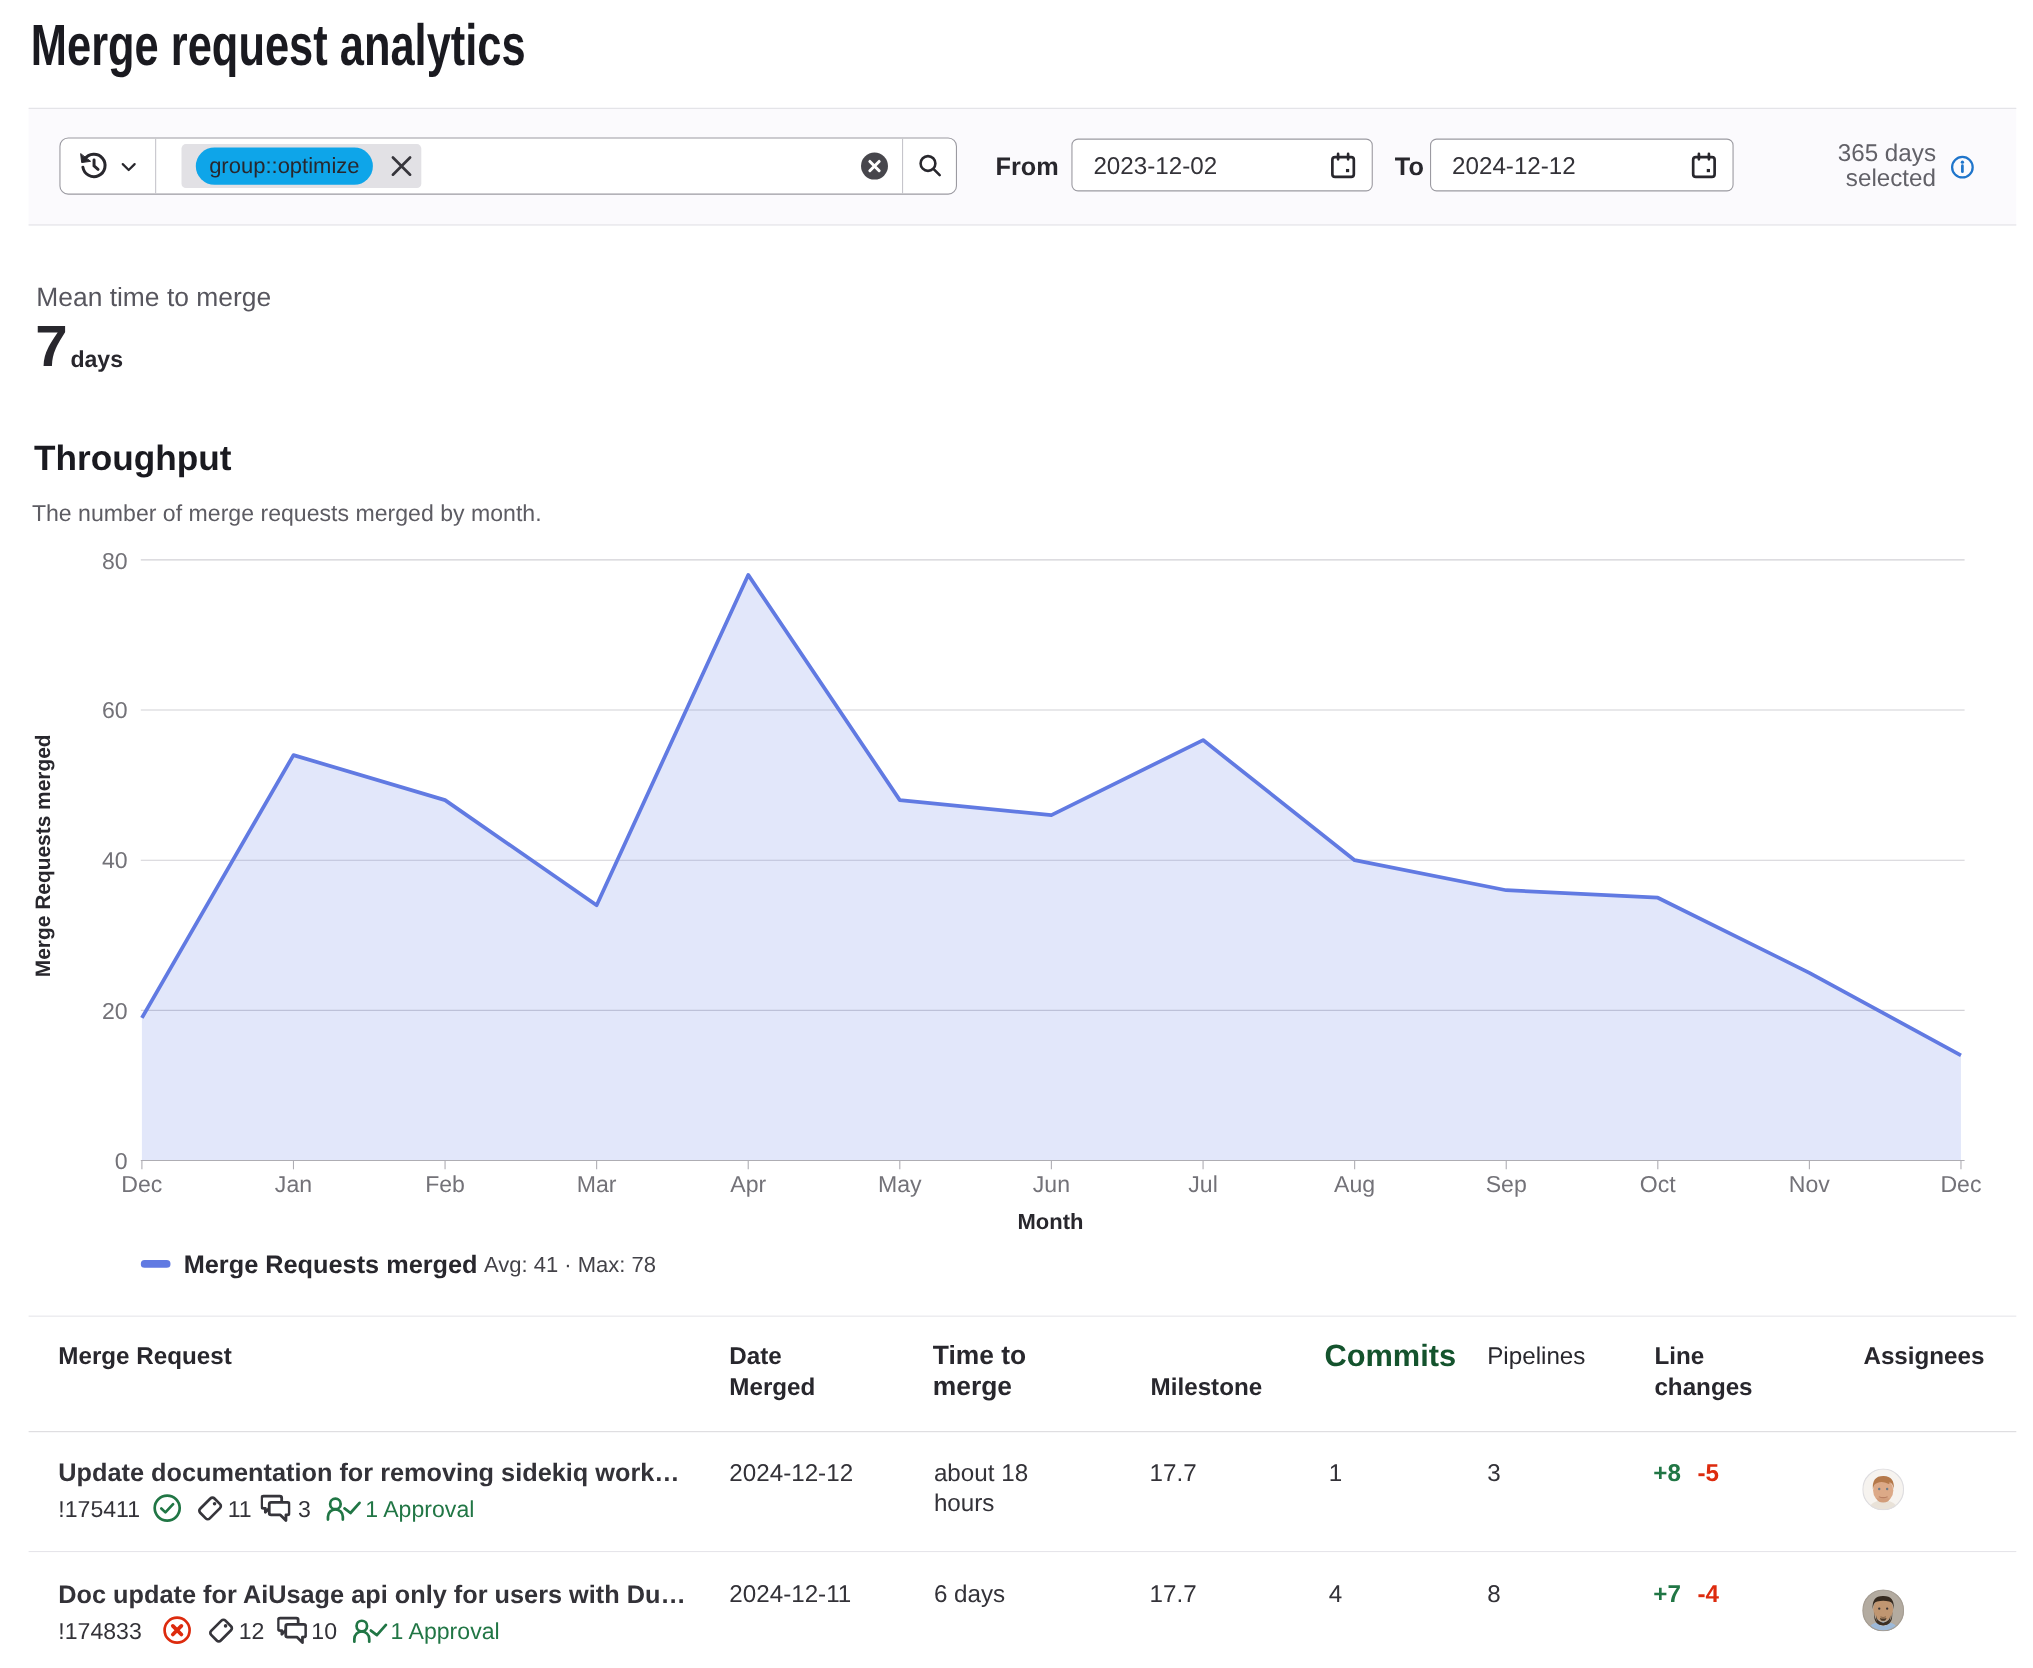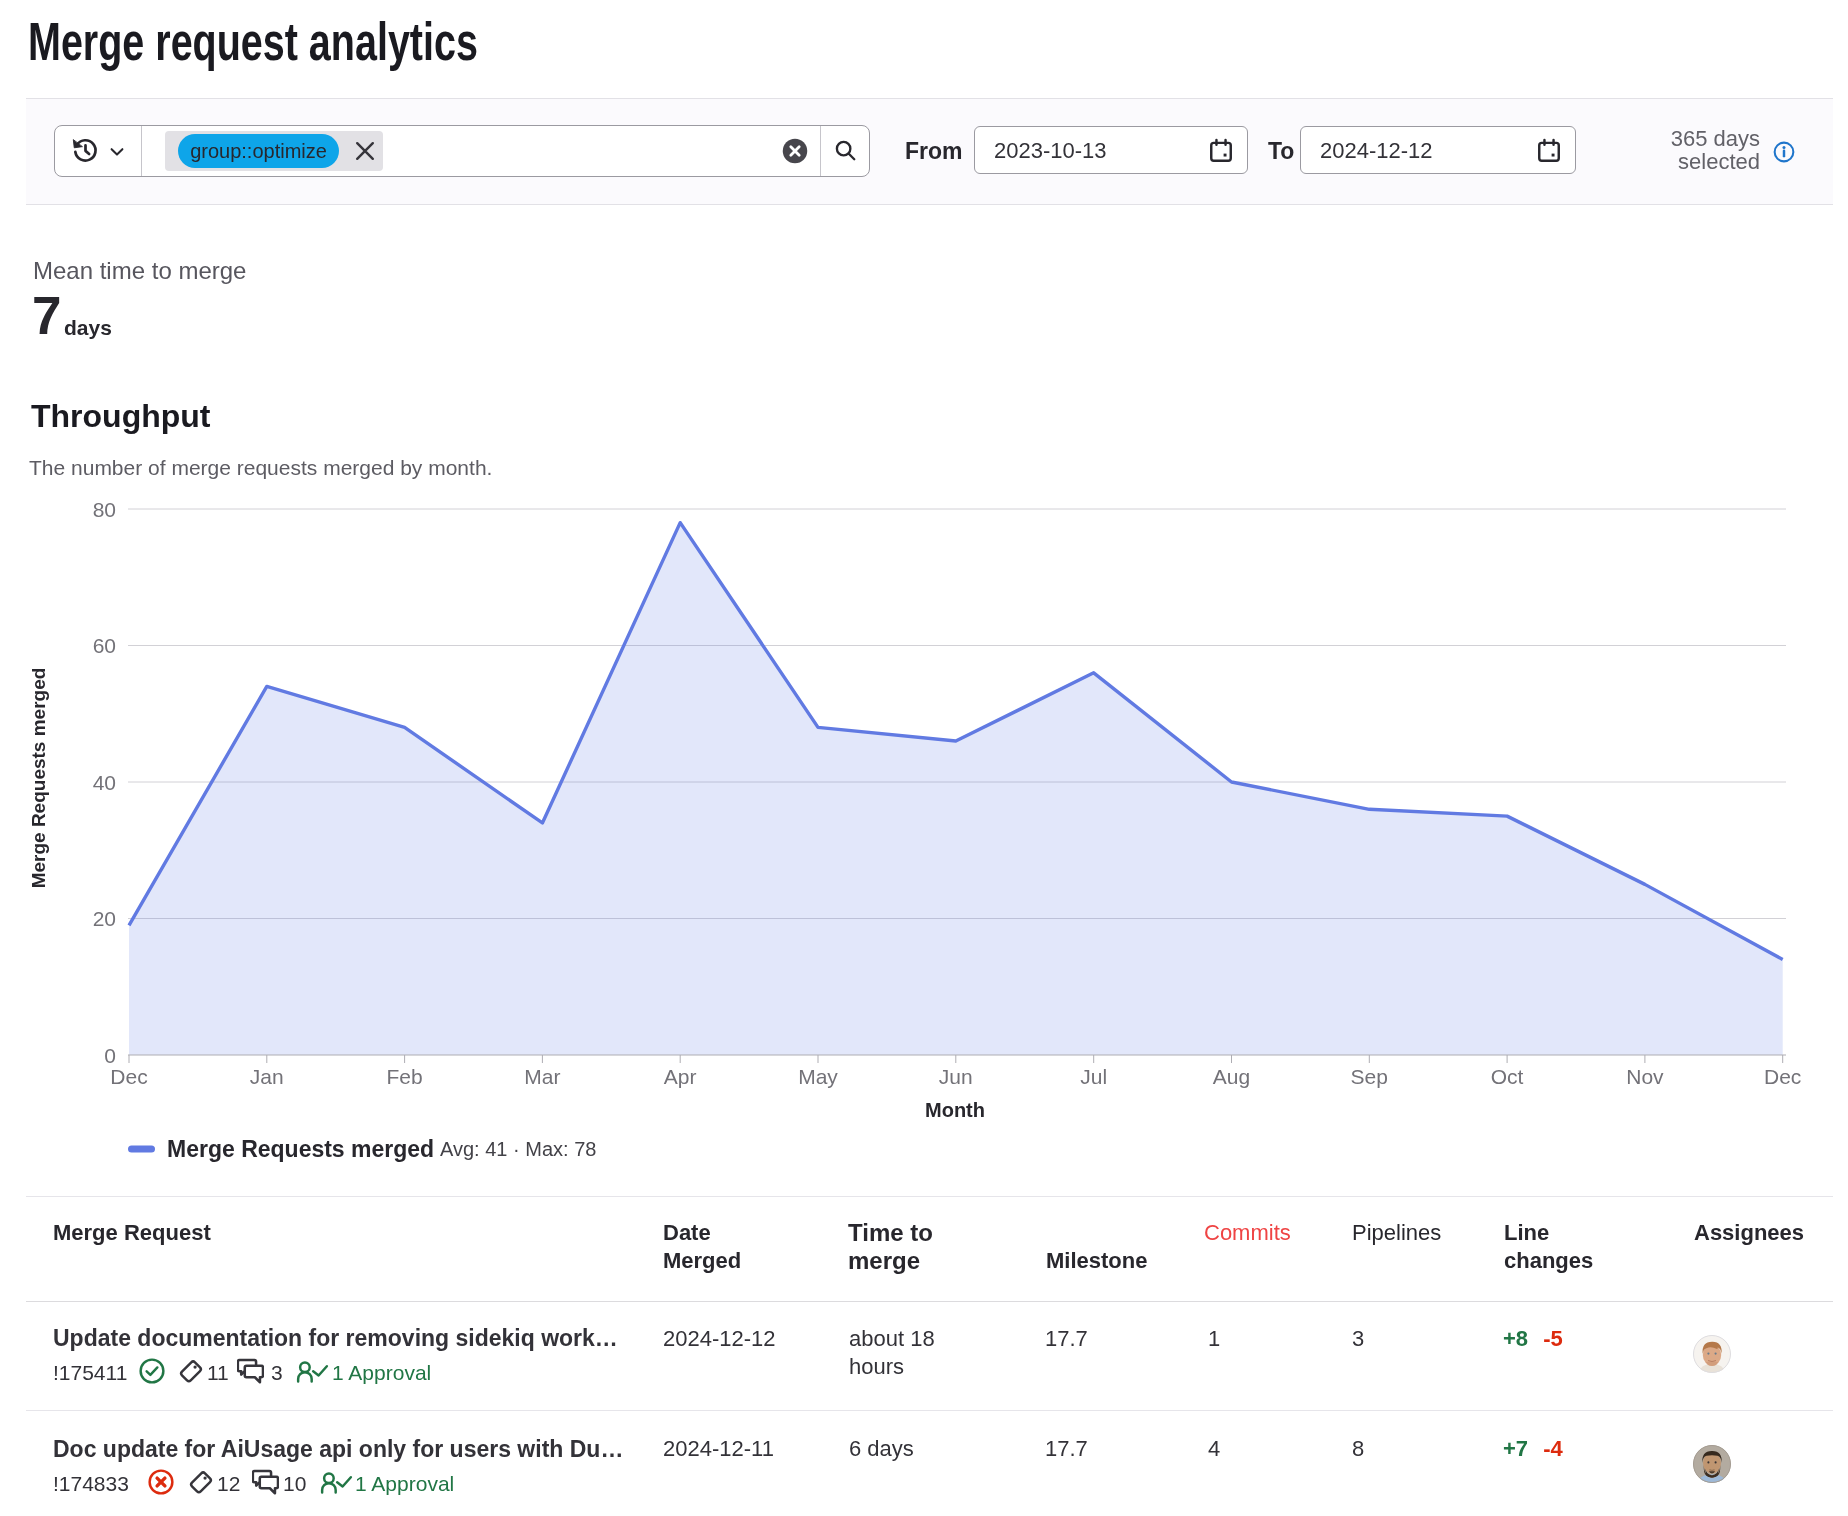--- a/index.html
+++ b/index.html
@@ -41,21 +41,21 @@
 
 <svg class="abs" style="left:833px; top:138px;" width="25" height="25" viewBox="0 0 16 16" fill="none" stroke="#28272d" stroke-width="1.5" stroke-linecap="round">
   <circle cx="6.8" cy="6.8" r="4.3"></circle>
   <path d="M10.1 10.1 13.6 13.6"></path>
 </svg>
 
 <div class="t" style="left:905px; top:140px; font-size:23px; font-weight:bold; color:#28272d; line-height:22px;">From</div>
 <div class="t" style="left:1268px; top:140px; font-size:23px; font-weight:bold; color:#28272d; line-height:22px;">To</div>
 
 <div class="abs" style="left:974px; top:126px; width:274px; height:48px; background:#fff; border:1px solid #9b9aa1; border-radius:6px;"></div>
-<div class="t" style="left:994px; top:140px; font-size:22px; color:#333238; line-height:22px;">2023-10-13</div>
+<div class="t" style="left:994px; top:140px; font-size:22px; color:#333238; line-height:22px;">2023-12-02</div>
 <svg class="abs" style="left:1208px; top:138px;" width="26" height="26" viewBox="0 0 16 16" fill="none" stroke="#28272d" stroke-width="1.5">
   <rect x="2" y="3" width="12" height="11" rx="1.5"></rect>
   <path d="M5.2 1.2 v3 M10.8 1.2 v3" stroke-linecap="round"></path>
   <rect x="9.6" y="9.6" width="1.8" height="1.8" fill="#28272d" stroke="none"></rect>
 </svg>
 
 <div class="abs" style="left:1300px; top:126px; width:276px; height:48px; background:#fff; border:1px solid #9b9aa1; border-radius:6px;"></div>
 <div class="t" style="left:1320px; top:140px; font-size:22px; color:#333238; line-height:22px;">2024-12-12</div>
 <svg class="abs" style="left:1536px; top:138px;" width="26" height="26" viewBox="0 0 16 16" fill="none" stroke="#28272d" stroke-width="1.5">
   <rect x="2" y="3" width="12" height="11" rx="1.5"></rect>
@@ -132,21 +132,21 @@
 </svg>
 
 <div class="abs" style="left:26px; top:1196px; width:1807px; height:1px; background:#e6e5ea;"></div>
 <div class="abs" style="left:26px; top:1301px; width:1807px; height:1px; background:#dcdbde;"></div>
 <div class="abs" style="left:26px; top:1410px; width:1807px; height:1px; background:#e6e5ea;"></div>
 
 <div class="t" style="left:53px; top:1219px; font-size:22px; font-weight:bold; color:#28272d; line-height:28px;">Merge Request</div>
 <div class="t" style="left:663px; top:1219px; font-size:22px; font-weight:bold; color:#28272d; line-height:28px; white-space:normal; width:120px;">Date Merged</div>
 <div class="t" style="left:848px; top:1219px; font-size:24px; font-weight:bold; color:#28272d; line-height:28px; white-space:normal; width:110px;">Time to merge</div>
 <div class="t" style="left:1046px; top:1219px; font-size:22px; font-weight:bold; color:#28272d; line-height:28px;margin-top:28px;">Milestone</div>
-<div class="t" style="left:1204px; top:1219px; font-size:22px; font-weight:normal; color:#ef4444; line-height:28px;">Commits</div>
+<div class="t" style="left:1204px; top:1219px; font-size:28px; font-weight:bold; color:#14532d; line-height:28px;">Commits</div>
 <div class="t" style="left:1352px; top:1219px; font-size:22px; font-weight:normal; color:#28272d; line-height:28px;">Pipelines</div>
 <div class="t" style="left:1504px; top:1219px; font-size:22px; font-weight:bold; color:#28272d; line-height:28px; white-space:normal; width:110px;">Line changes</div>
 <div class="t" style="left:1694px; top:1219px; font-size:22px; font-weight:bold; color:#28272d; line-height:28px;">Assignees</div>
 
 <div class="t" style="left:53px; top:1327px; font-size:23px; font-weight:bold; color:#333238; line-height:1;">Update documentation for removing sidekiq work…</div>
 <div class="t" style="left:53px; top:1362px; font-size:21px; color:#333238; line-height:1;">!175411</div>
 <svg class="abs" style="left:139px; top:1358px;" width="26" height="26" viewBox="0 0 16 16" fill="none" stroke="#217645" stroke-width="1.5">
   <circle cx="8" cy="8" r="7"></circle>
   <path d="M4.7 8.2 7 10.4 11.3 5.8" stroke-linecap="round" stroke-linejoin="round"></path>
 </svg>

